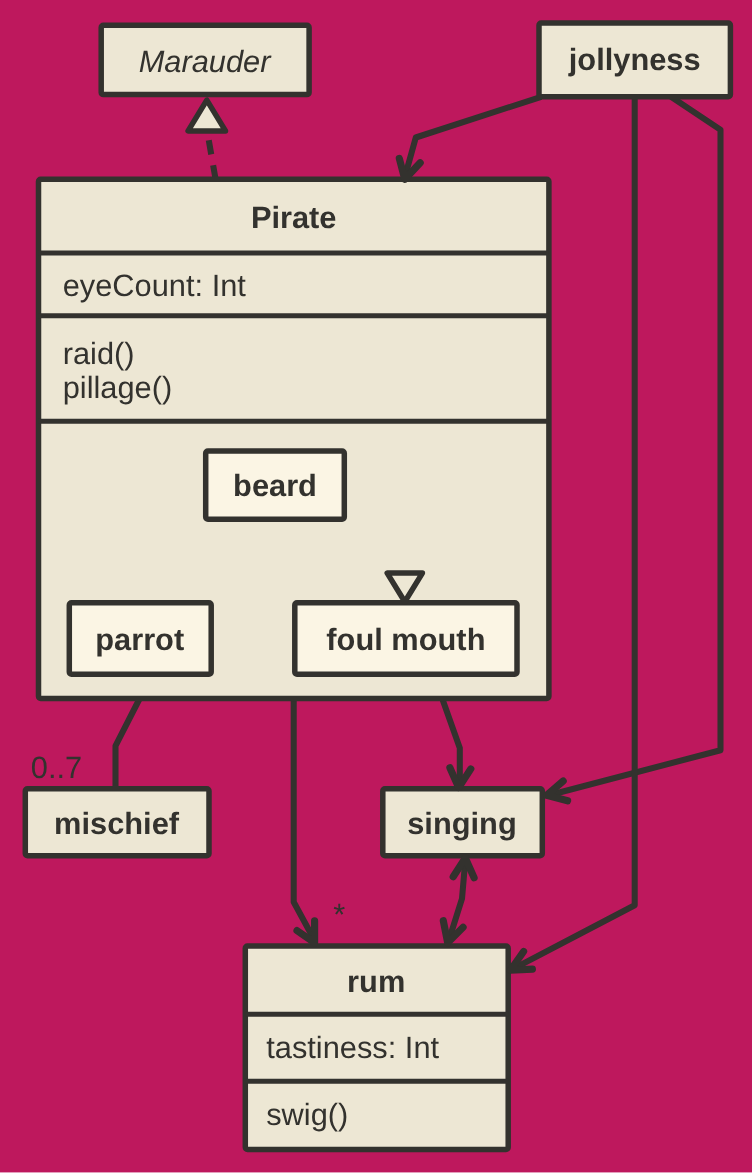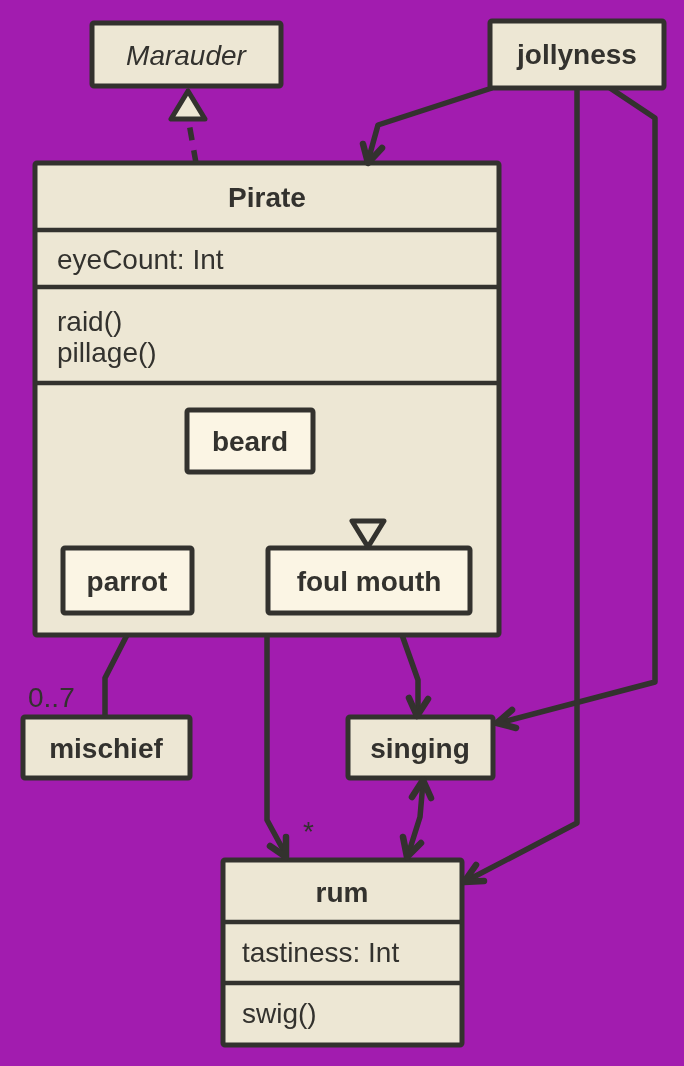--- a/index.html
+++ b/index.html
@@ -3,21 +3,21 @@
 <meta charset="utf-8">
 <style>
   html, body {
     margin: 0;
     padding: 0;
     background: #ffffff;
   }
   .canvas-wrap {
     width: 684px;
     height: 1066px;
-    background: #a21caf;
+    background: #be185d;
     position: relative;
   }
   svg { display: block; }
   text {
     fill: #33322E;
     font-family: "Liberation Sans", "DejaVu Sans", sans-serif;
     font-size: 28px;
   }
   .title {
     font-weight: bold;

